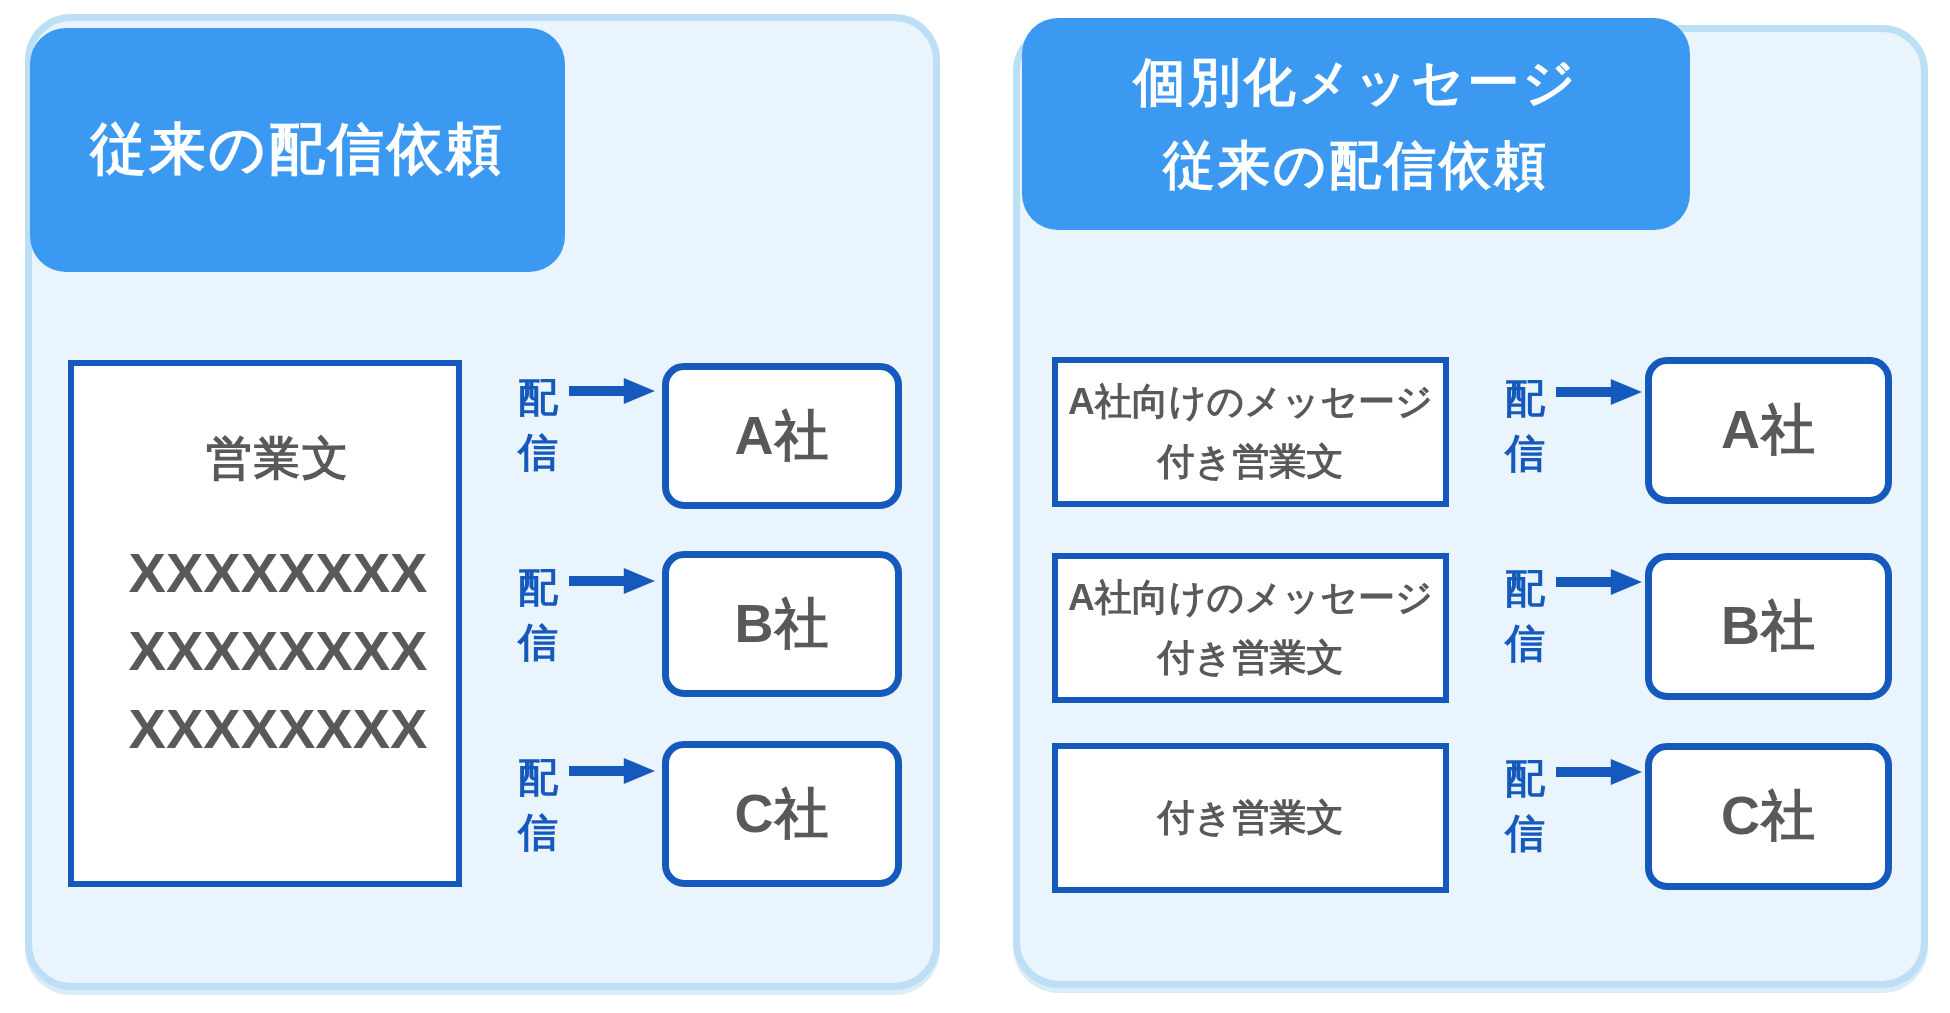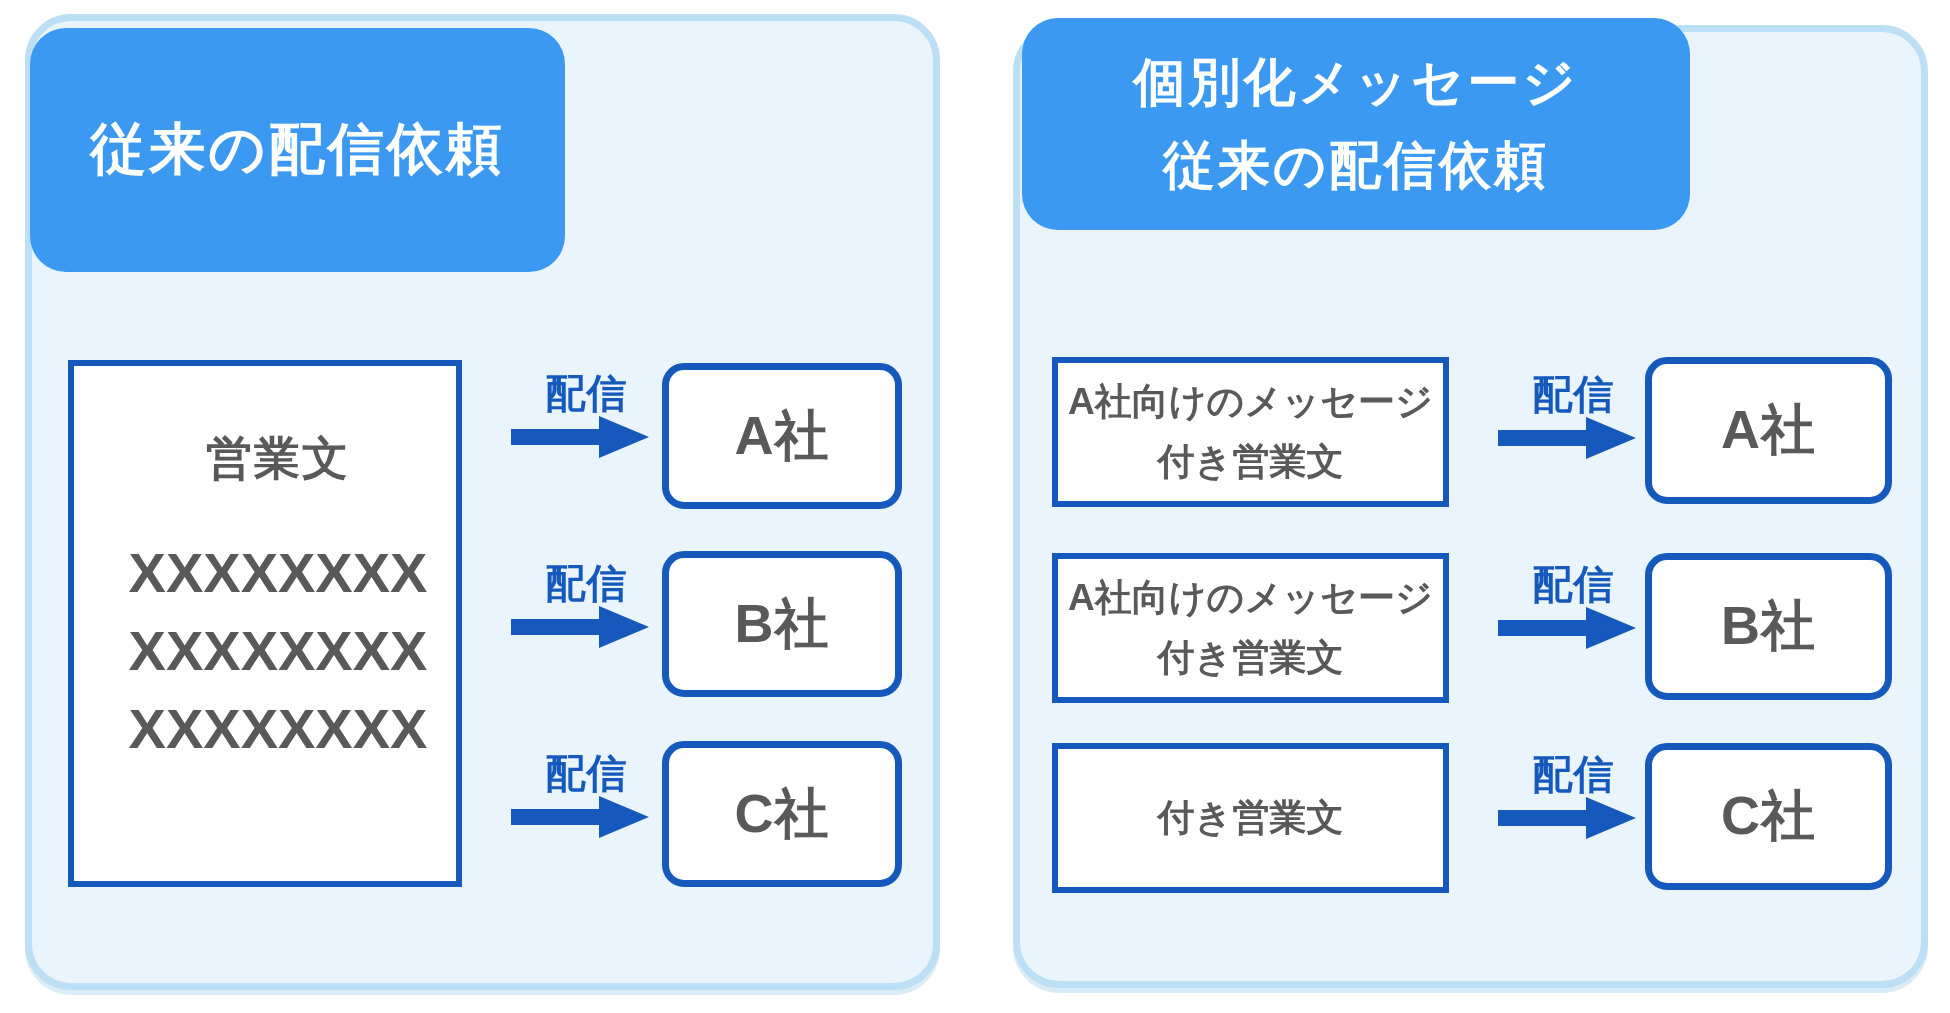--- a/index.html
+++ b/index.html
@@ -85,22 +85,22 @@
     color: var(--text_gray, #595959);
     font-weight: bold;
     font-size: 37px;
     line-height: 1.62;
   }
 
   .arrow-group {
     position: absolute;
     width: 150px;
     display: flex;
-    flex-direction: column;
-    align-items: center;
+    flex-direction: row;
+    align-items: flex-end;
   }
   .agroup-left  { left: 505px; }
   .agroup-right { left: 1492px; }
   .arrow-label {
     padding-left: 13px;
     height: 46px;
     font-size: 40px;
     font-weight: bold;
     color: var(--dark_blue, #1659BD);
     letter-spacing: 1px;

